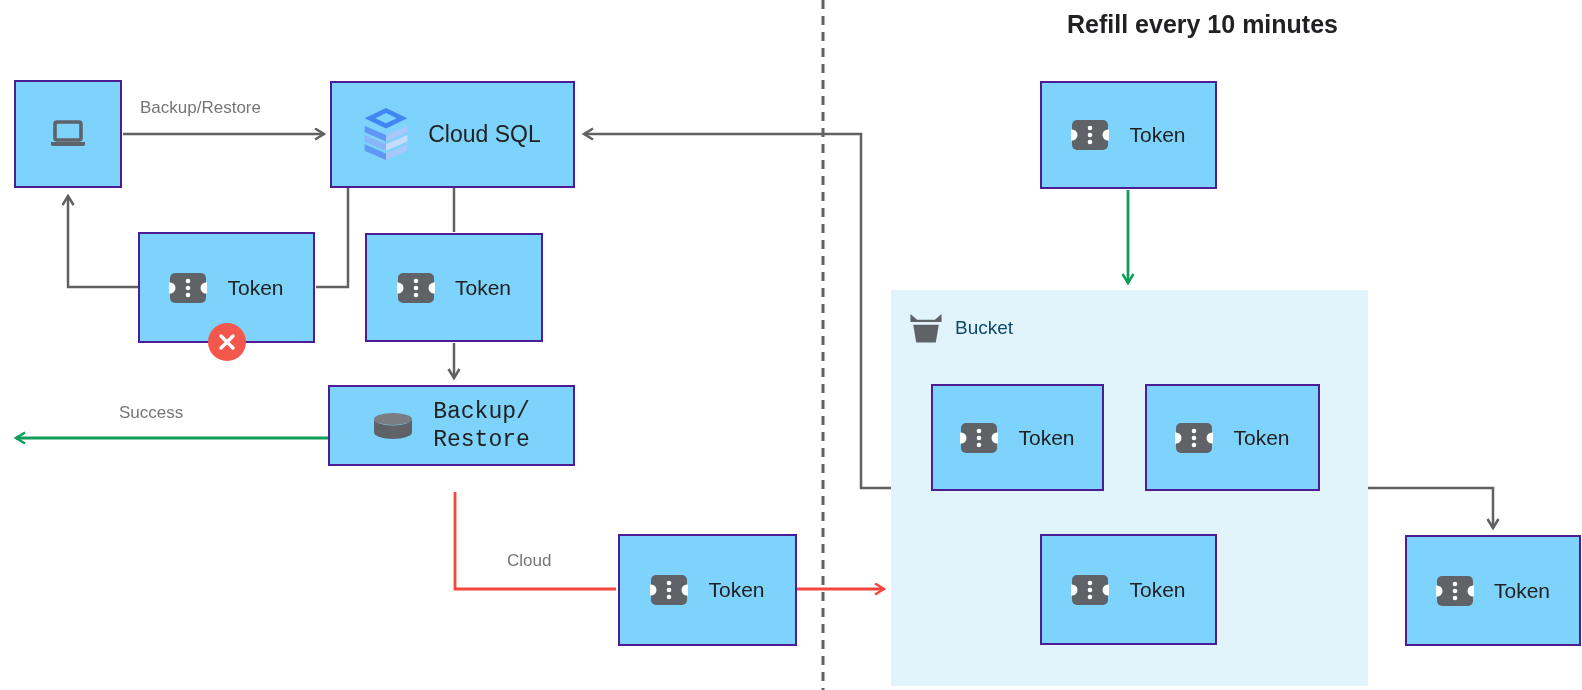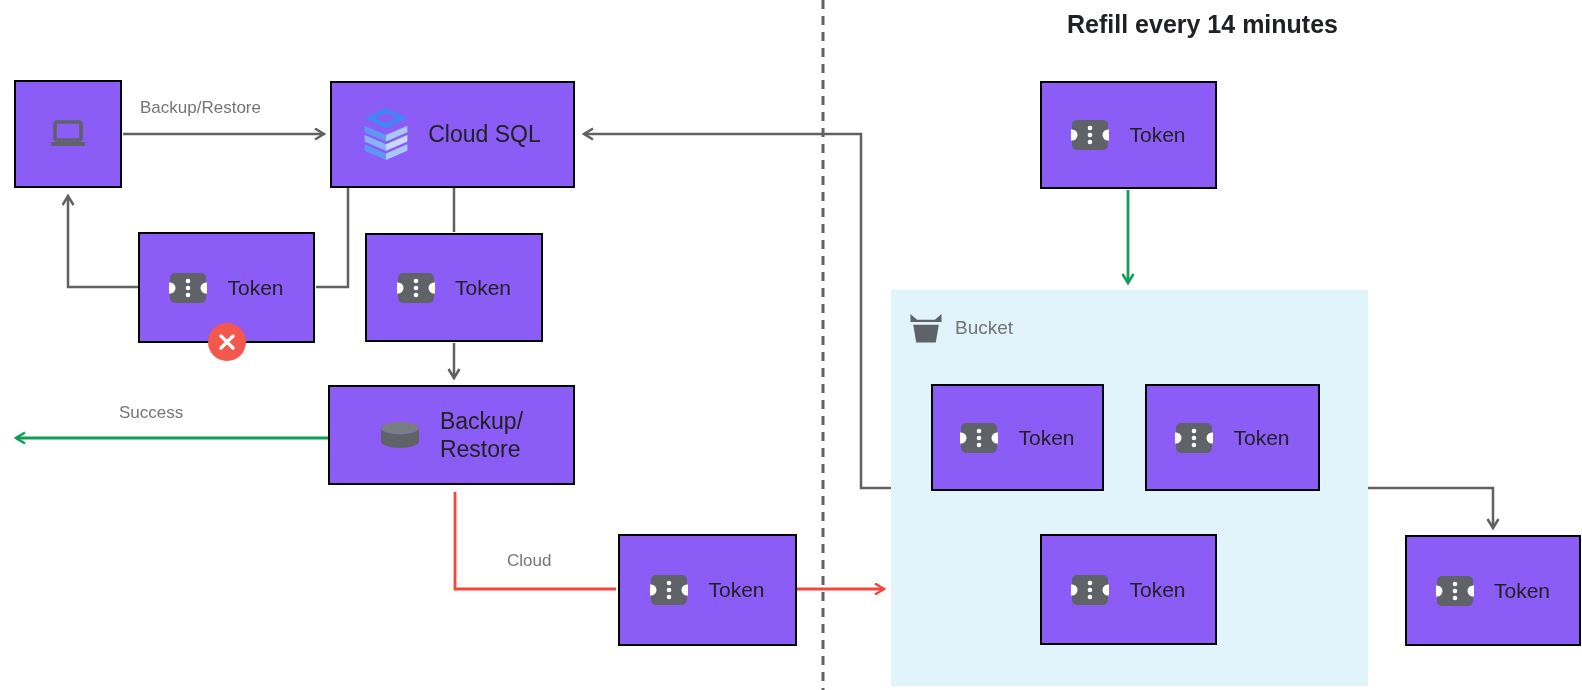--- a/index.html
+++ b/index.html
@@ -2,39 +2,39 @@
 <html><head>
 <meta charset="utf-8">
 <style>
   html,body{margin:0;padding:0;background:#ffffff;}
   #canvas{
     position:relative;width:1582px;height:690px;background:#ffffff;
     font-family:"Liberation Sans", sans-serif;overflow:hidden;
   }
   #edges{position:absolute;left:0;top:0;width:1582px;height:690px;pointer-events:none;}
   .box{
-    position:absolute;background:#8b5cf6;border:2px solid #000000;
+    position:absolute;background:#7dd3fc;border:2px solid #4c1d95;
     display:flex;align-items:center;justify-content:center;gap:20px;
     box-sizing:border-box;
   }
   .node-label{color:#212121;font-size:21px;white-space:nowrap;}
   .big-label{color:#212121;font-size:23px;white-space:nowrap;}
   .two-line{line-height:28px;}
   .edge-label{
     position:absolute;color:#757575;font-size:17px;
   }
   .note{ text-align:left;line-height:22px; }
   .bucket{
     position:absolute;left:891px;top:290px;width:477px;height:396px;
     background:#e1f4fc;
   }
   .bucket-head{
     position:absolute;left:909px;top:313px;display:flex;align-items:center;gap:12px;
   }
-  .bucket-head span{color:#737373;font-size:19px;}
+  .bucket-head span{color:#0c4a6e;font-size:19px;}
   .title{
     position:absolute;left:1010px;top:10px;width:385px;text-align:center;
     font-size:25px;font-weight:bold;color:#202124;
   }
   .badge-x{
     position:absolute;left:208px;top:323px;width:38px;height:38px;border-radius:50%;
     background:#f4574c;display:flex;align-items:center;justify-content:center;
   }
   .icon{display:block;flex:0 0 auto;}
 </style>
@@ -121,21 +121,21 @@
       <rect x="1" y="1" width="36" height="30" rx="5" fill="#5f6368"></rect>
       <circle cx="1" cy="16" r="5.5" fill="#ffffff"></circle>
         <circle cx="37" cy="16" r="5.5" fill="#ffffff"></circle>
       <circle cx="19" cy="9" r="2.3" fill="#ffffff"></circle>
         <circle cx="19" cy="16" r="2.3" fill="#ffffff"></circle>
         <circle cx="19" cy="23" r="2.3" fill="#ffffff"></circle>
     </svg>
     <span class="node-label">Token</span>
   </div>
 
-  <div class="box" style="left:328px;top:385px;width:247px;height:100px;">
+  <div class="box" style="left:328px;top:385px;width:247px;height:81px;font-family:Liberation Mono, monospace;">
     <svg class="icon" width="40" height="28" viewBox="0 0 40 28">
       <ellipse cx="20" cy="7" rx="19" ry="6" fill="#7a7e82"></ellipse>
       <path d="M1 7 V20.5 C1 24 9.5 27 20 27 S39 24 39 20.5 V7 C39 10.5 30.5 13.5 20 13.5 S1 10.5 1 7 Z" fill="#5f6368"></path>
     </svg>
     <span class="big-label two-line">
       <span style="display:block">Backup/</span>
       <span style="display:block">Restore</span>
     </span>
   </div>
 
@@ -202,18 +202,18 @@
       <rect x="1" y="1" width="36" height="30" rx="5" fill="#5f6368"></rect>
       <circle cx="1" cy="16" r="5.5" fill="#ffffff"></circle>
         <circle cx="37" cy="16" r="5.5" fill="#ffffff"></circle>
       <circle cx="19" cy="9" r="2.3" fill="#ffffff"></circle>
         <circle cx="19" cy="16" r="2.3" fill="#ffffff"></circle>
         <circle cx="19" cy="23" r="2.3" fill="#ffffff"></circle>
     </svg>
     <span class="node-label">Token</span>
   </div>
 
-  <div class="title">Refill every 14 minutes</div>
+  <div class="title">Refill every 10 minutes</div>
   <div class="edge-label" style="left:140px;top:98px;width:170px;">Backup/Restore</div>
   <div class="edge-label" style="left:119px;top:403px;width:100px;">Success</div>
   <div class="edge-label" style="left:507px;top:551px;width:60px;">Cloud</div>
 
 </div>
 
 </body></html>

